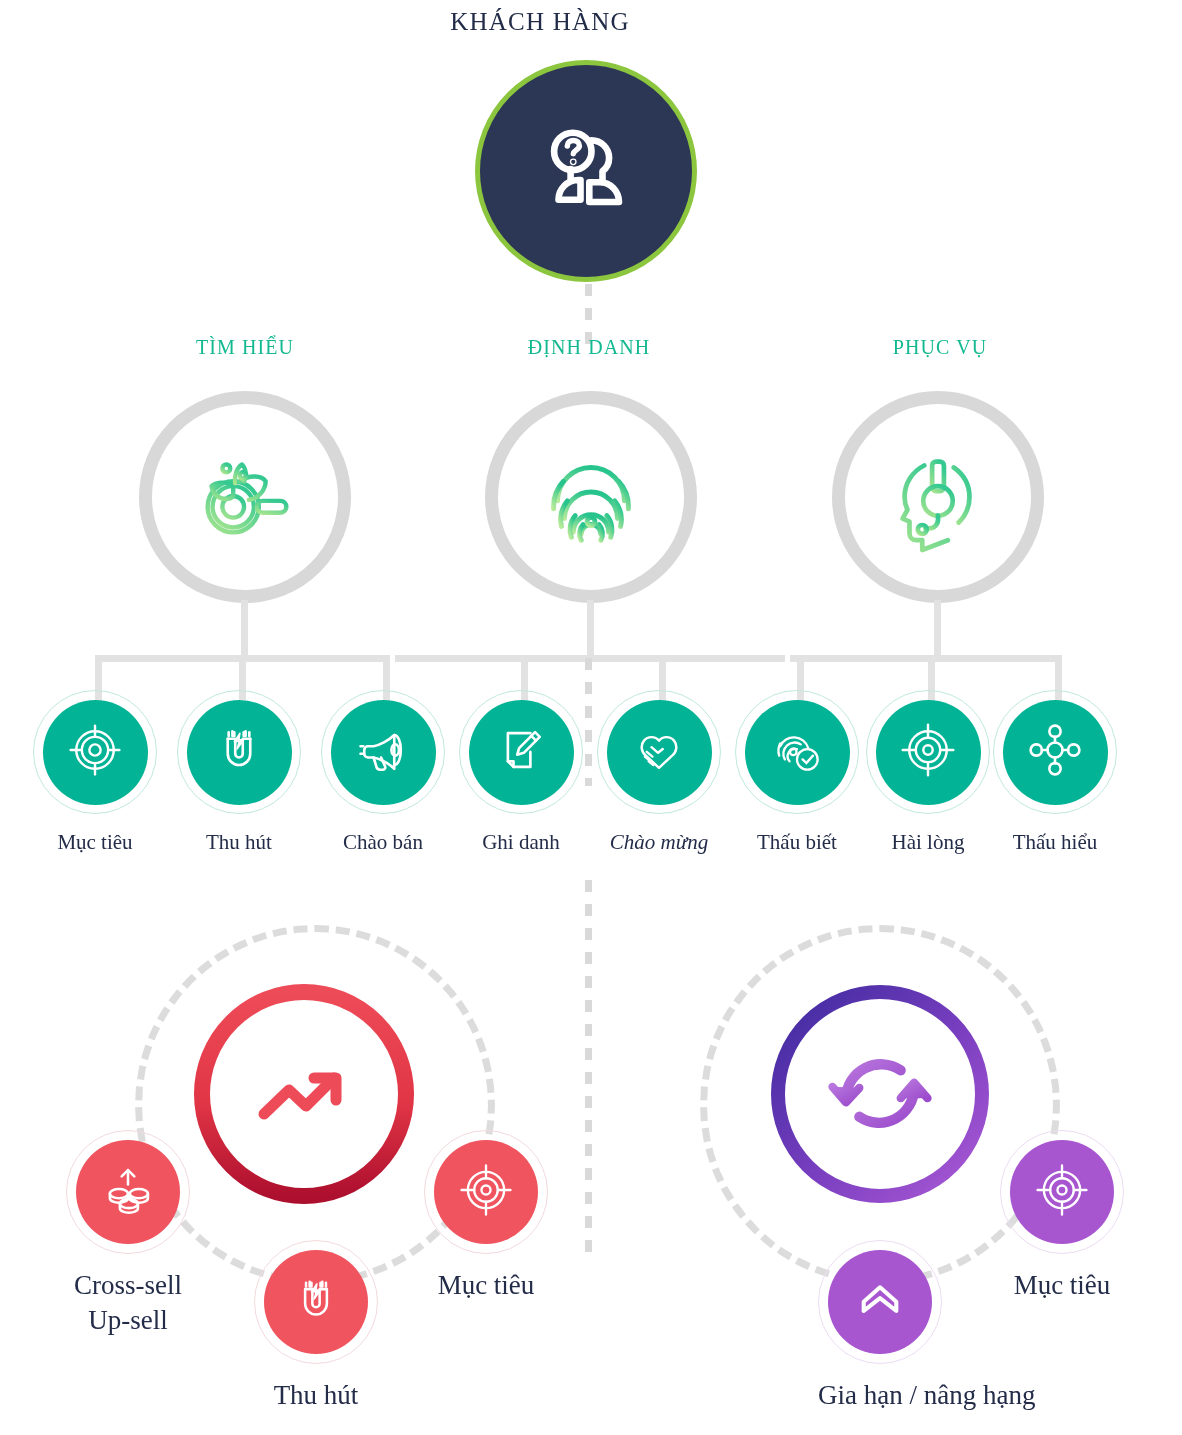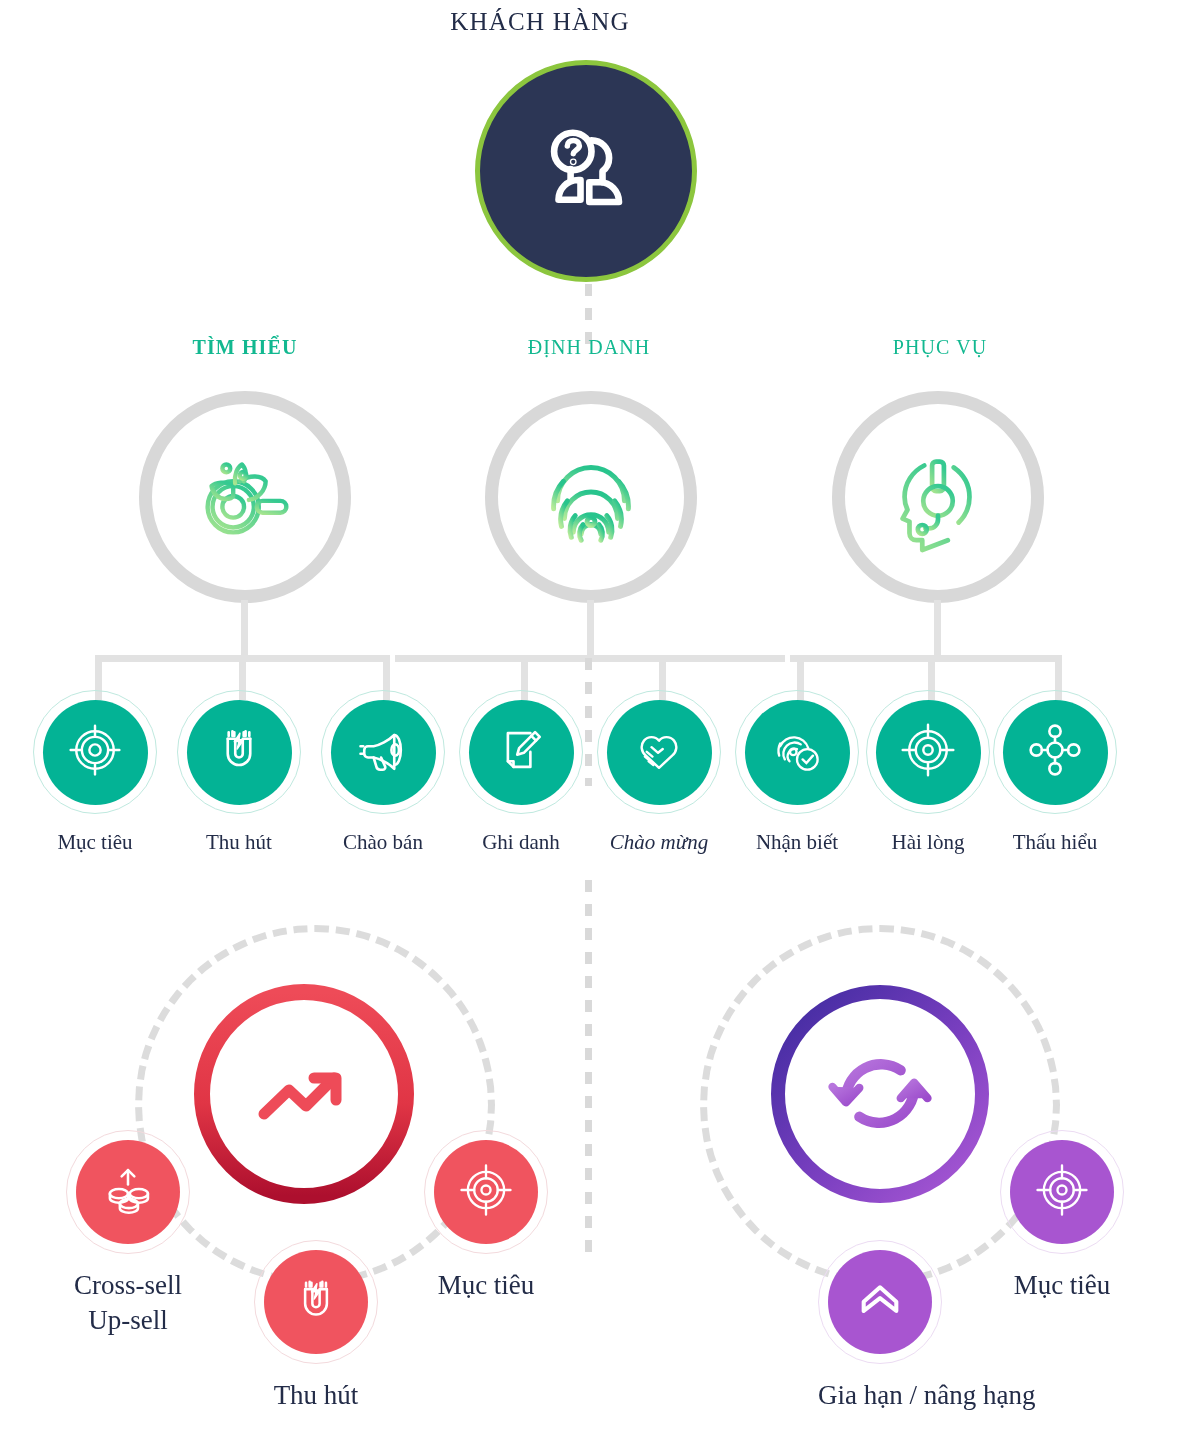--- a/index.html
+++ b/index.html
@@ -153,21 +153,21 @@
         <path d="M36 50v10"></path>
         <path d="M25 78c0-10 8-18 18-18h2v18z"></path>
         <path d="M33 29c0-3 2.5-5 5.5-5s5.5 2 5.5 5c0 3-5 4-5.5 7" stroke-width="5"></path>
         <circle cx="38.4" cy="43.5" r="0.6" stroke-width="5"></circle>
       </svg>
     </span>
   </div>
 
   <div class="conn-dash-v" style="left:585px; top:284px; height:62px;"></div>
 
-  <div class="tier1-label" style="left:115px; top:336px;font-weight:bold;">TÌM HIỂU</div>
+  <div class="tier1-label" style="left:115px; top:336px;">TÌM HIỂU</div>
   <div class="tier1-label" style="left:459px; top:336px;">ĐỊNH DANH</div>
   <div class="tier1-label" style="left:810px; top:336px;">PHỤC VỤ</div>
 
   <div class="tier1-circle" style="left:139px; top:391px;">
     <span>
       <svg viewBox="0 0 120 120" fill="none" stroke="url(#gradGreen2)" stroke-width="4.5" stroke-linecap="round" stroke-linejoin="round">
         <circle cx="48" cy="72" r="26"></circle>
         <circle cx="48" cy="72" r="21"></circle>
         <circle cx="48" cy="72" r="11"></circle>
         <path d="M48 61V50"></path>
@@ -325,21 +325,21 @@
             <path d="M13 38a18 18 0 0 1 1-13"></path>
             <path d="M19 42a12 12 0 0 1 17-16"></path>
             <path d="M24 44a8 8 0 0 1 8-13"></path>
             <circle cx="28" cy="34" r="3.5"></circle>
             <circle cx="43" cy="42" r="11" fill="#03b395"></circle>
             <path d="M38 42l4 4 7-8"></path>
           </svg>
         </span>
       </div>
     </div>
-    <div class="t2-label">Nhận biết</div>
+    <div class="t2-label">Thấu biết</div>
   </div>
 
   <div class="t2" style="left:866px; top:690px;">
     <div class="t2-ring">
       <div class="t2-disc">
         <span>
           <svg viewBox="0 0 64 64" fill="none" stroke="#fff" stroke-width="2.6" stroke-linecap="round">
             <circle cx="32" cy="32" r="20"></circle>
               <circle cx="32" cy="32" r="13"></circle>
               <circle cx="32" cy="32" r="5"></circle>

